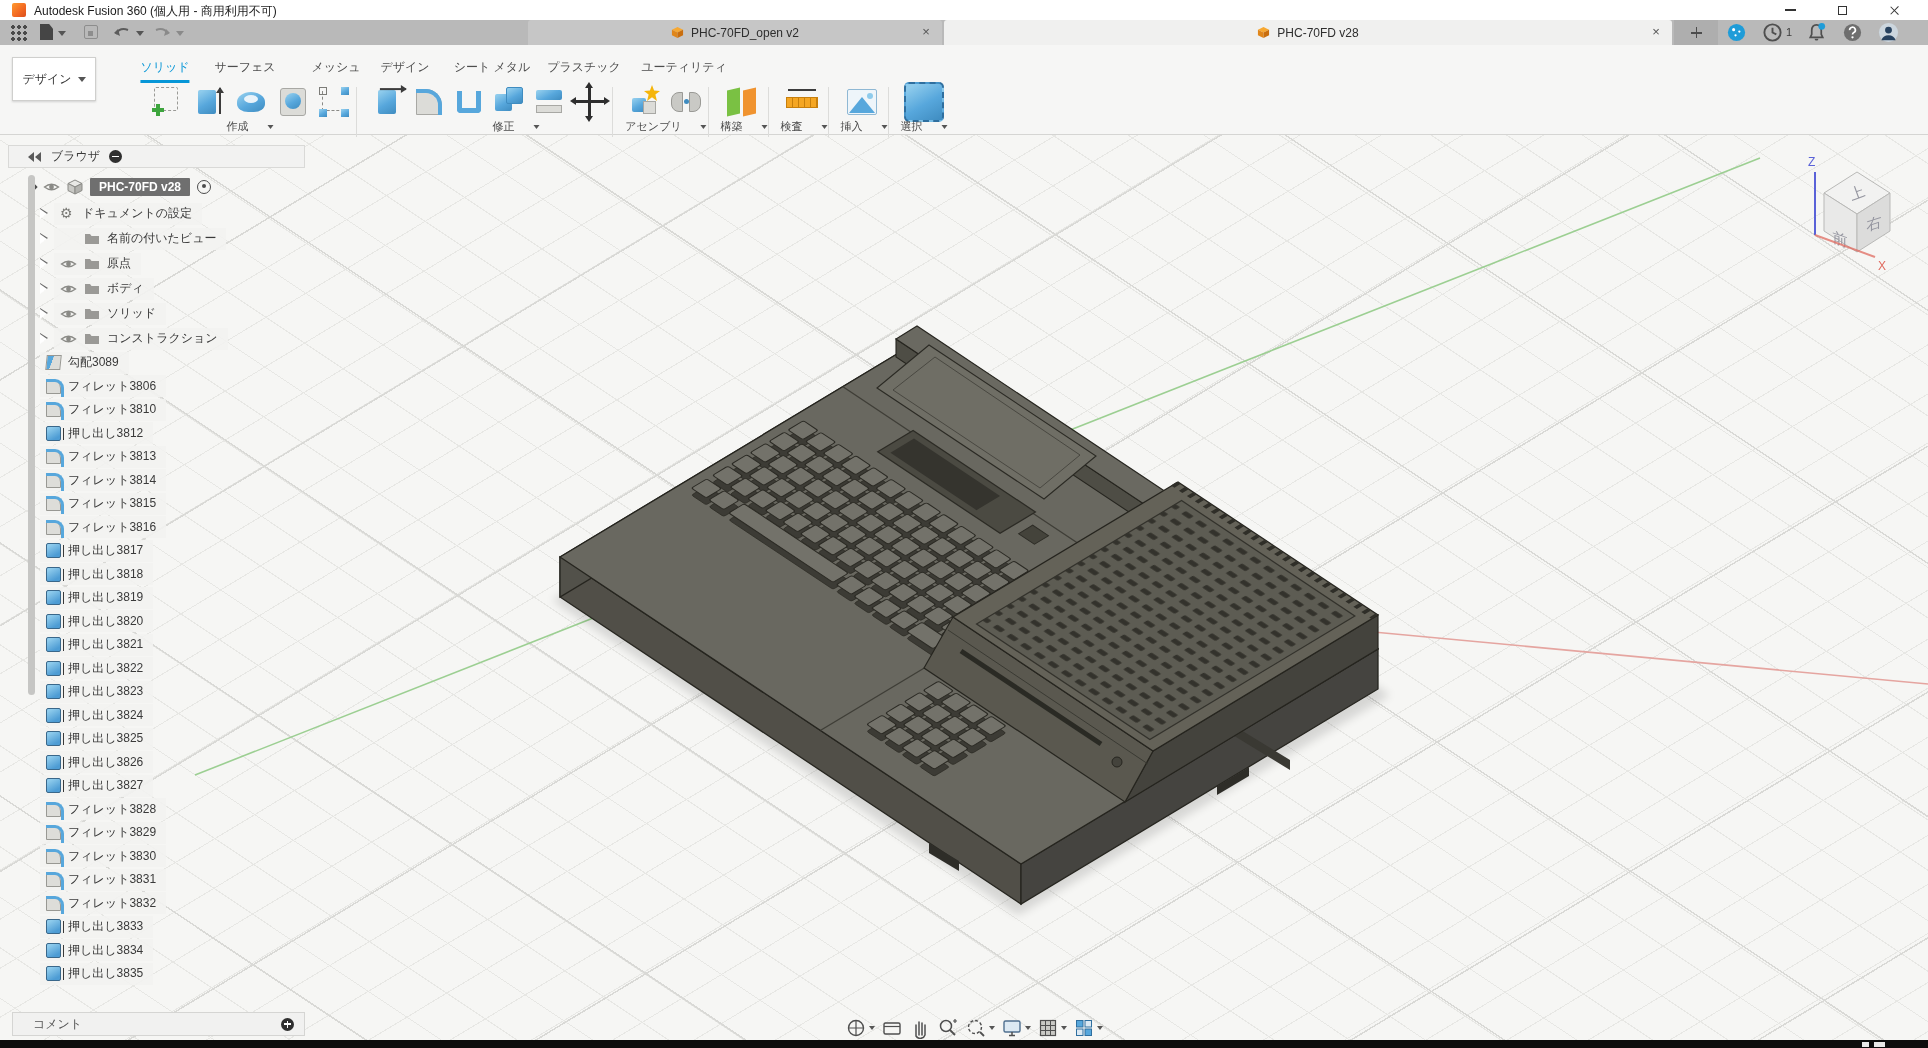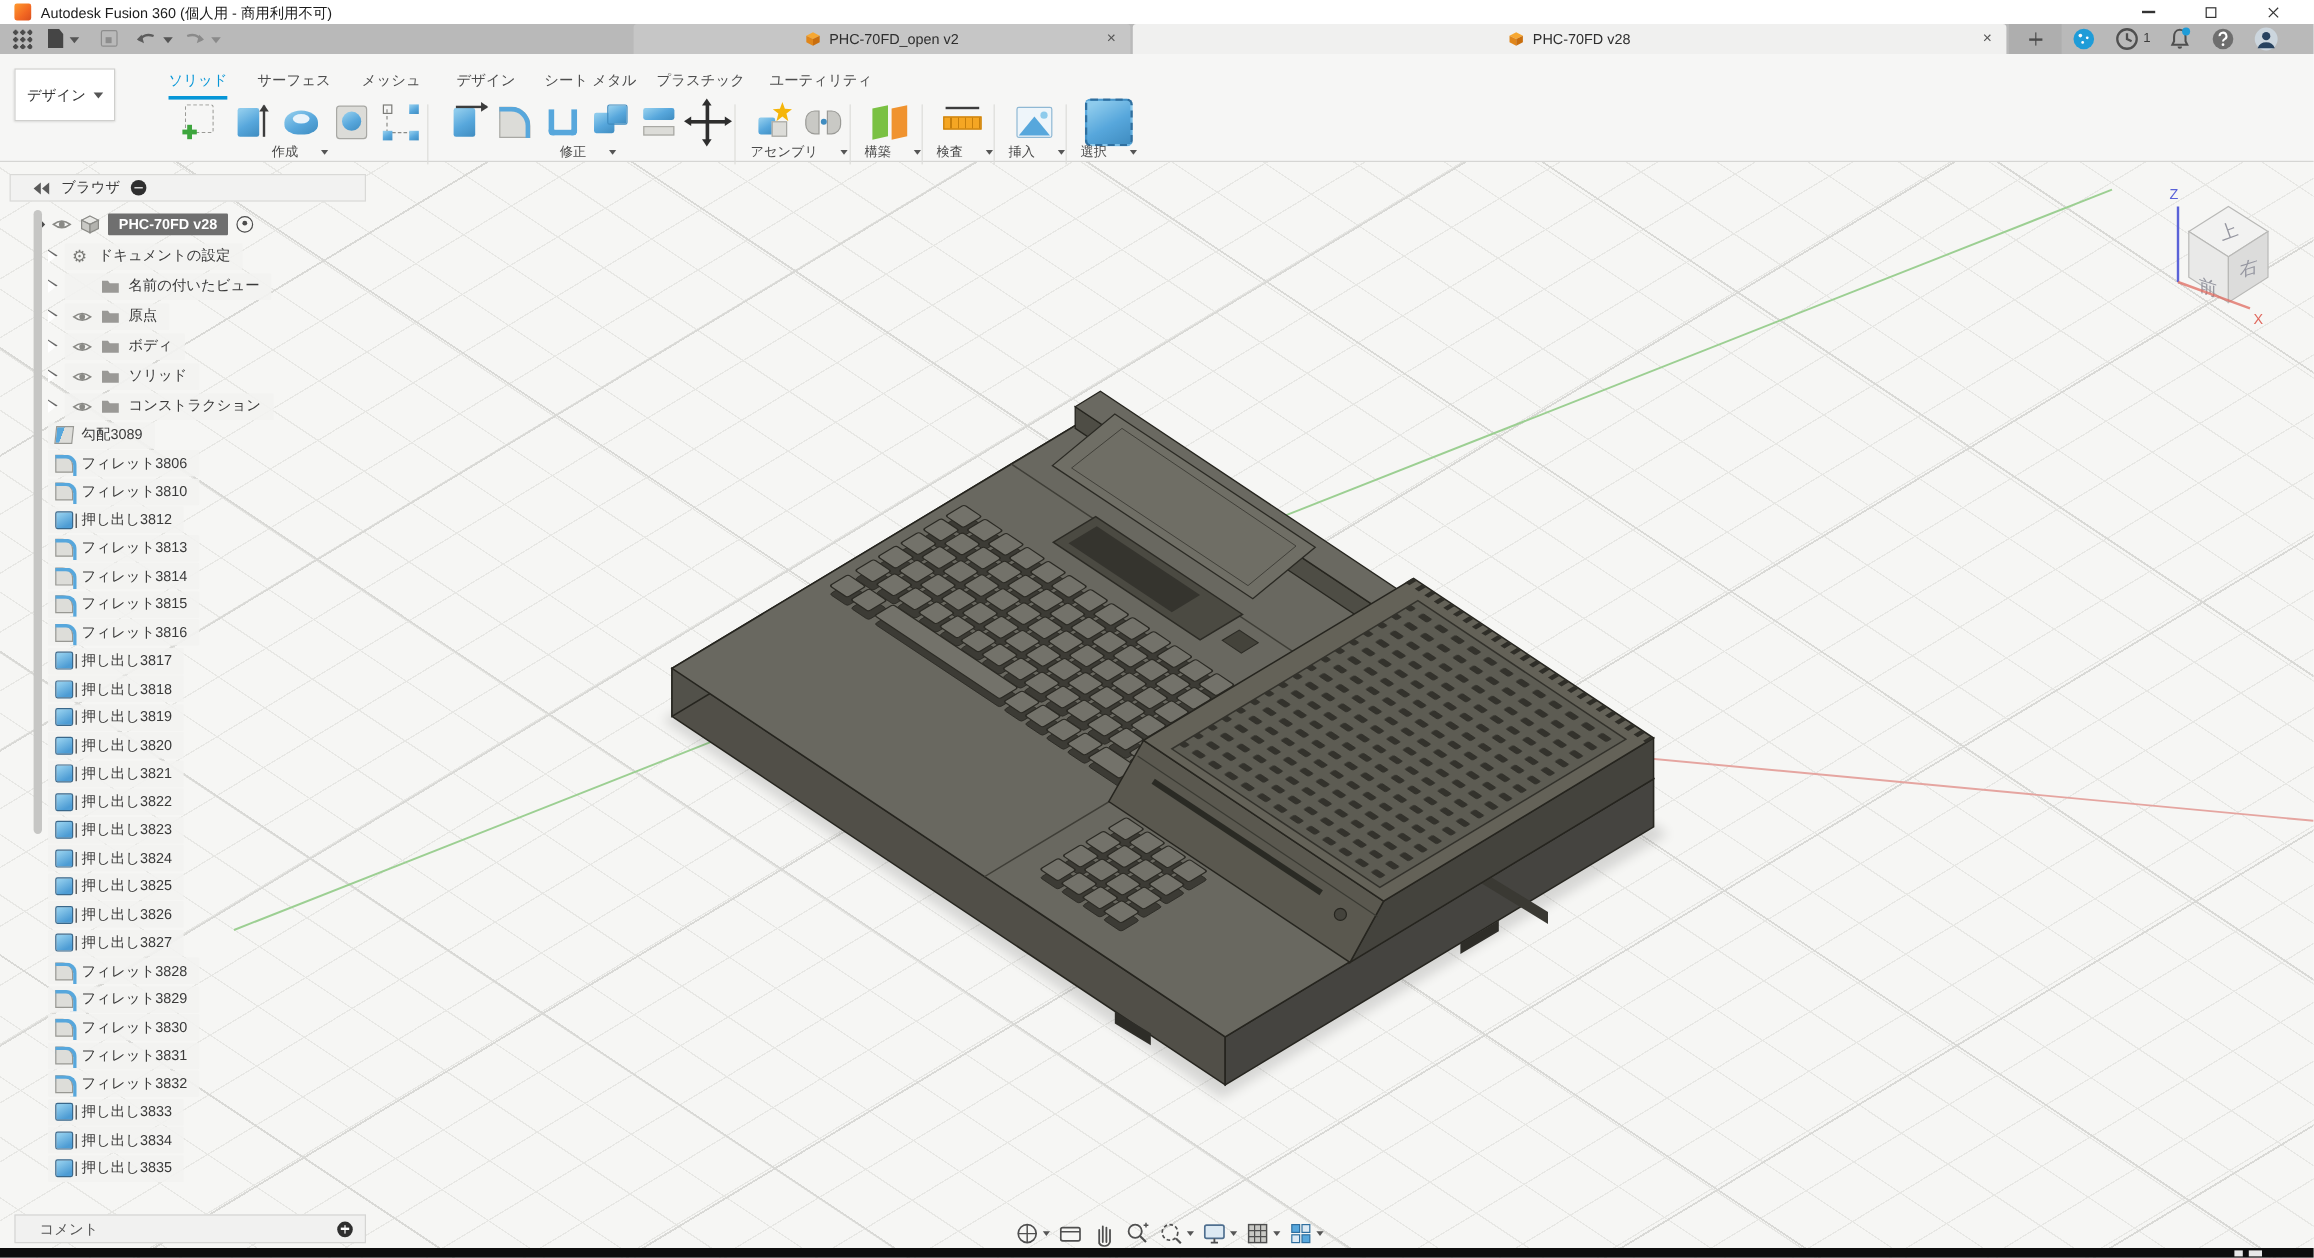--- a/index.html
+++ b/index.html
@@ -40,26 +40,26 @@
   #newtab span::before { content:""; position:absolute; left:5px; top:0; width:1.6px; height:11px; background:#4c4c4c; }
   #newtab span::after { content:""; position:absolute; left:0; top:5px; width:11px; height:1.6px; background:#4c4c4c; }
   .ricons { position:absolute; top:2px; width:21px; height:21px; }
 
   
   #ribbon { position:absolute; left:0; top:45px; width:1928px; height:90px; background:#f6f6f5; border-bottom:1px solid #d5d5d3; z-index:48; }
   #design-dd { position:absolute; left:12px; top:12px; width:84px; height:44px; background:#fff; border:1px solid #cfcfcd; box-shadow:0 1px 2px rgba(0,0,0,.15); display:flex; align-items:center; justify-content:center; gap:6px; font-size:12px; color:#333; }
   .rtabs { position:absolute; left:0; top:14px; height:20px; }
   .rtab { position:absolute; transform:translateX(-50%); font-size:12px; color:#4d4d4d; white-space:nowrap; padding-bottom:4px; }
   .rtab[data-active="true"] { color:#0696d7; border-bottom:3px solid #0696d7; }
-  .rtab:nth-child(1){left:165px}.rtab:nth-child(2){left:245px}.rtab:nth-child(3){left:326px}
+  .rtab:nth-child(1){left:165px}.rtab:nth-child(2){left:245px}.rtab:nth-child(3){left:336px}
   .rtab:nth-child(4){left:405px}.rtab:nth-child(5){left:492px}.rtab:nth-child(6){left:584px}.rtab:nth-child(7){left:684px}
   .rgroups { position:absolute; top:74px; }
   .rglabel { position:absolute; transform:translateX(-50%); font-size:11px; color:#4a4a4a; display:flex; align-items:center; gap:19px; white-space:nowrap; }
   .rglabel .caret { border-top-width:4px; border-left-width:3.5px; border-right-width:3.5px; }
-  .rglabel:nth-child(1){left:250px}.rglabel:nth-child(2){left:490px}.rglabel:nth-child(3){left:666px}
+  .rglabel:nth-child(1){left:250px}.rglabel:nth-child(2){left:516px}.rglabel:nth-child(3){left:666px}
   .rglabel:nth-child(4){left:744px}.rglabel:nth-child(5){left:804px}.rglabel:nth-child(6){left:864px}.rglabel:nth-child(7){left:924px}
   .rdiv { position:absolute; top:42px; width:1px; height:50px; background:#dcdcda; }
   .ri { position:absolute; top:39px; width:36px; height:36px; }
   
   .blue { background:linear-gradient(150deg,#8ecbec 10%,#57a7dc 55%,#3f8cc0 100%); }
   .ri-sketch i.b { position:absolute; left:4px; top:3px; width:24px; height:24px; border:1.4px dashed #9a9a96; border-radius:2px; }
   .ri-sketch i.p::before { content:""; position:absolute; left:2px; top:24px; width:12px; height:3.6px; background:#3da53d; }
   .ri-sketch i.p::after { content:""; position:absolute; left:6.2px; top:19.8px; width:3.6px; height:12px; background:#3da53d; }
   .ri-extrude i.b { position:absolute; left:6px; top:6px; width:18px; height:24px; border-radius:2px; }
   .ri-extrude i.a { position:absolute; left:27px; top:4px; width:1.8px; height:26px; background:#3c3c3c; }

